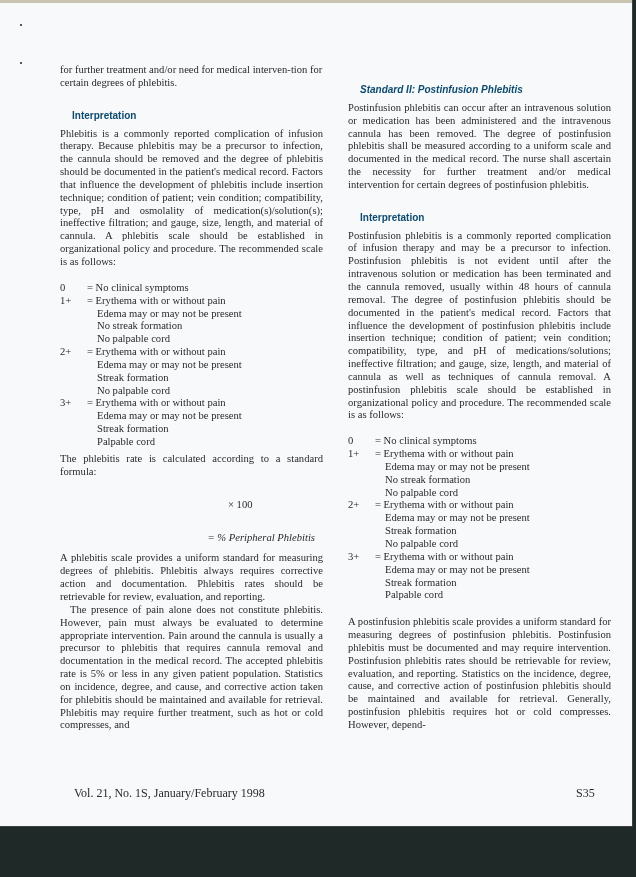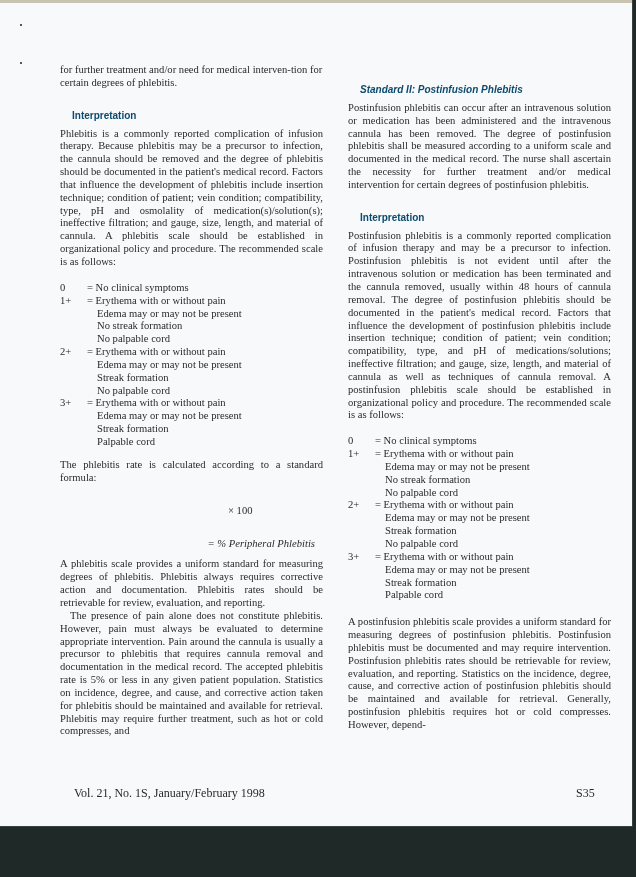--- a/index.html
+++ b/index.html
@@ -78,21 +78,21 @@
           <div class="scale-code">3+</div>
           <div class="scale-lines">
             <div>= Erythema with or without pain</div>
             <div style="padding-left: 10px;">Edema may or may not be present</div>
             <div style="padding-left: 10px;">Streak formation</div>
             <div style="padding-left: 10px;">Palpable cord</div>
           </div>
         </div>
       </div>
 
-    <p style="margin-top:10px;">The phlebitis rate is calculated according to a standard formula:</p>
+    <p style="margin-top:4px;">The phlebitis rate is calculated according to a standard formula:</p>
 
     <div class="formula">
       <div class="times">× 100</div>
       <div class="result">= % Peripheral Phlebitis</div>
     </div>
 
     <p style="margin-top:4px;">A phlebitis scale provides a uniform standard for measuring degrees of phlebitis. Phlebitis always requires corrective action and documentation. Phlebitis rates should be retrievable for review, evaluation, and reporting.</p>
     <p class="indent">The presence of pain alone does not constitute phlebitis. However, pain must always be evaluated to determine appropriate intervention. Pain around the cannula is usually a precursor to phlebitis that requires cannula removal and documentation in the medical record. The accepted phlebitis rate is 5% or less in any given patient population. Statistics on incidence, degree, and cause, and corrective action taken for phlebitis should be maintained and available for retrieval. Phlebitis may require further treatment, such as hot or cold compresses, and</p>
   </div>
 

